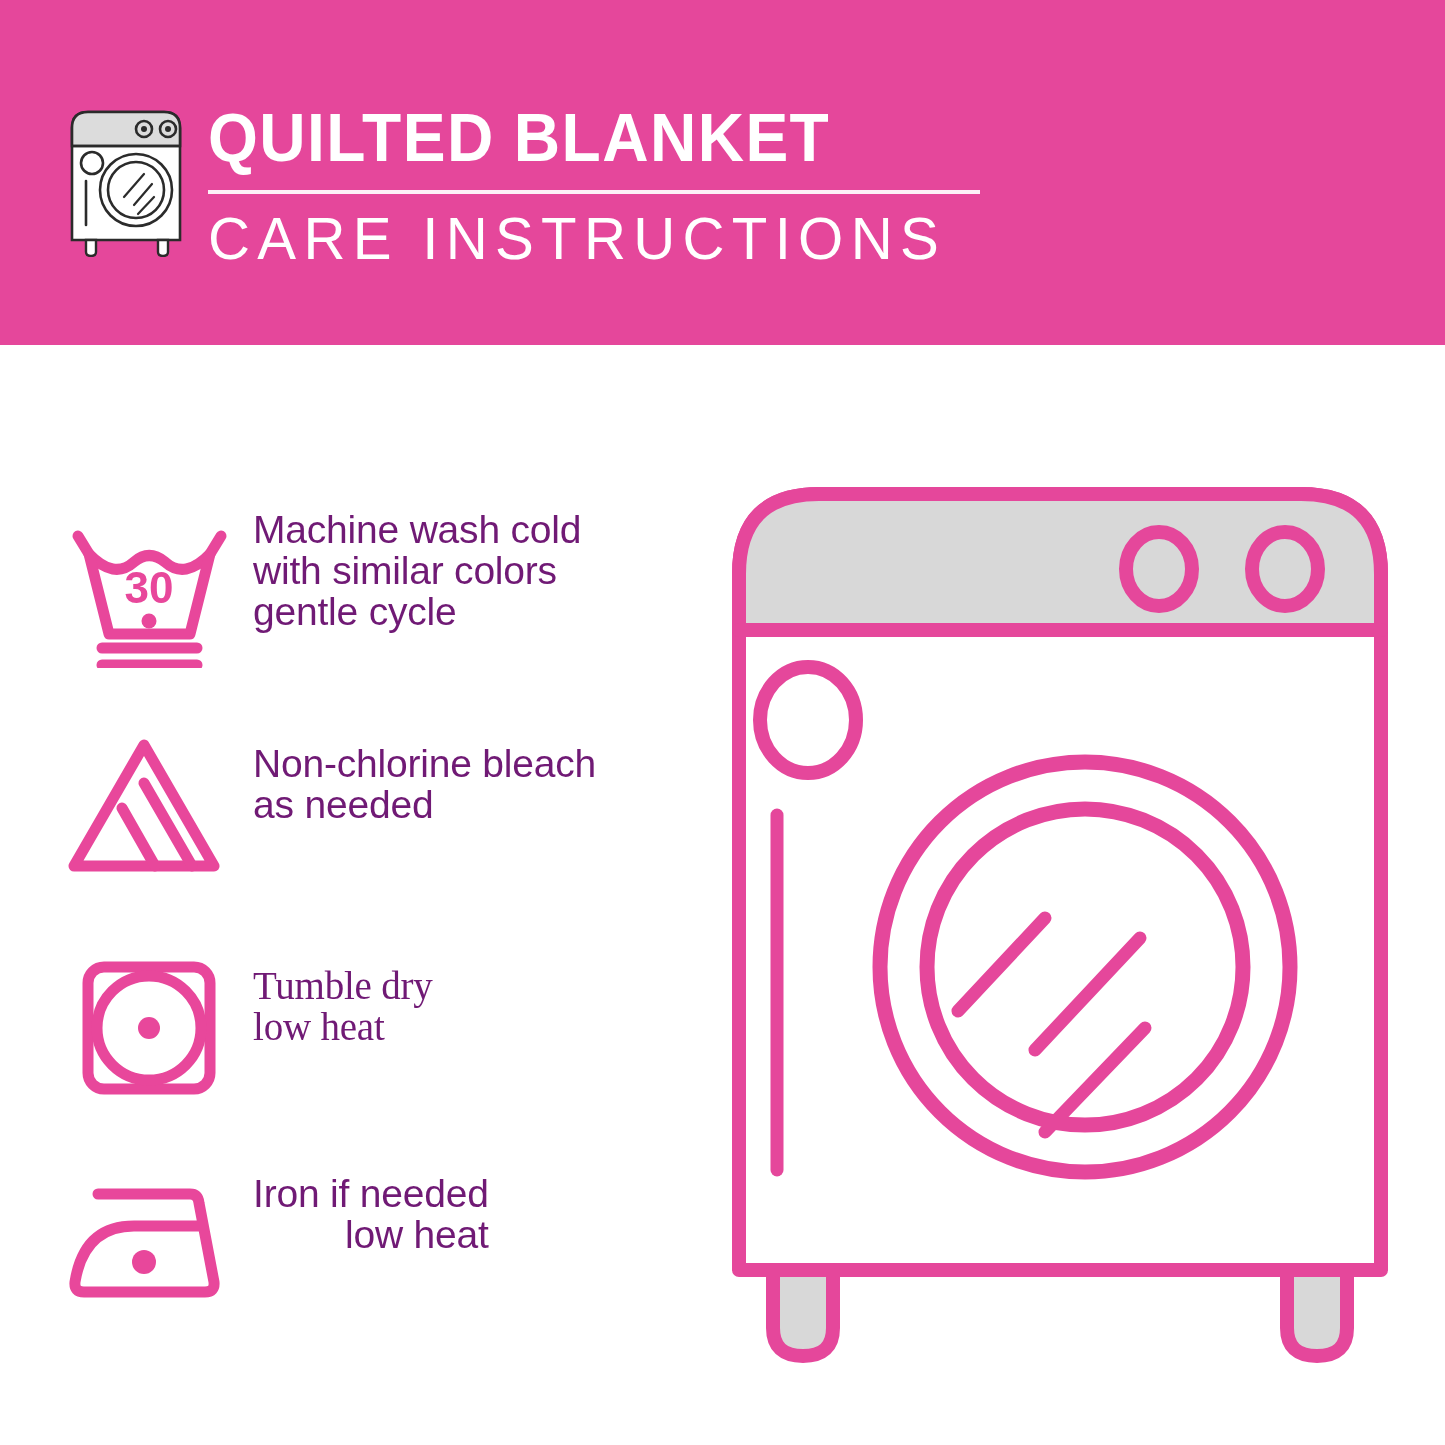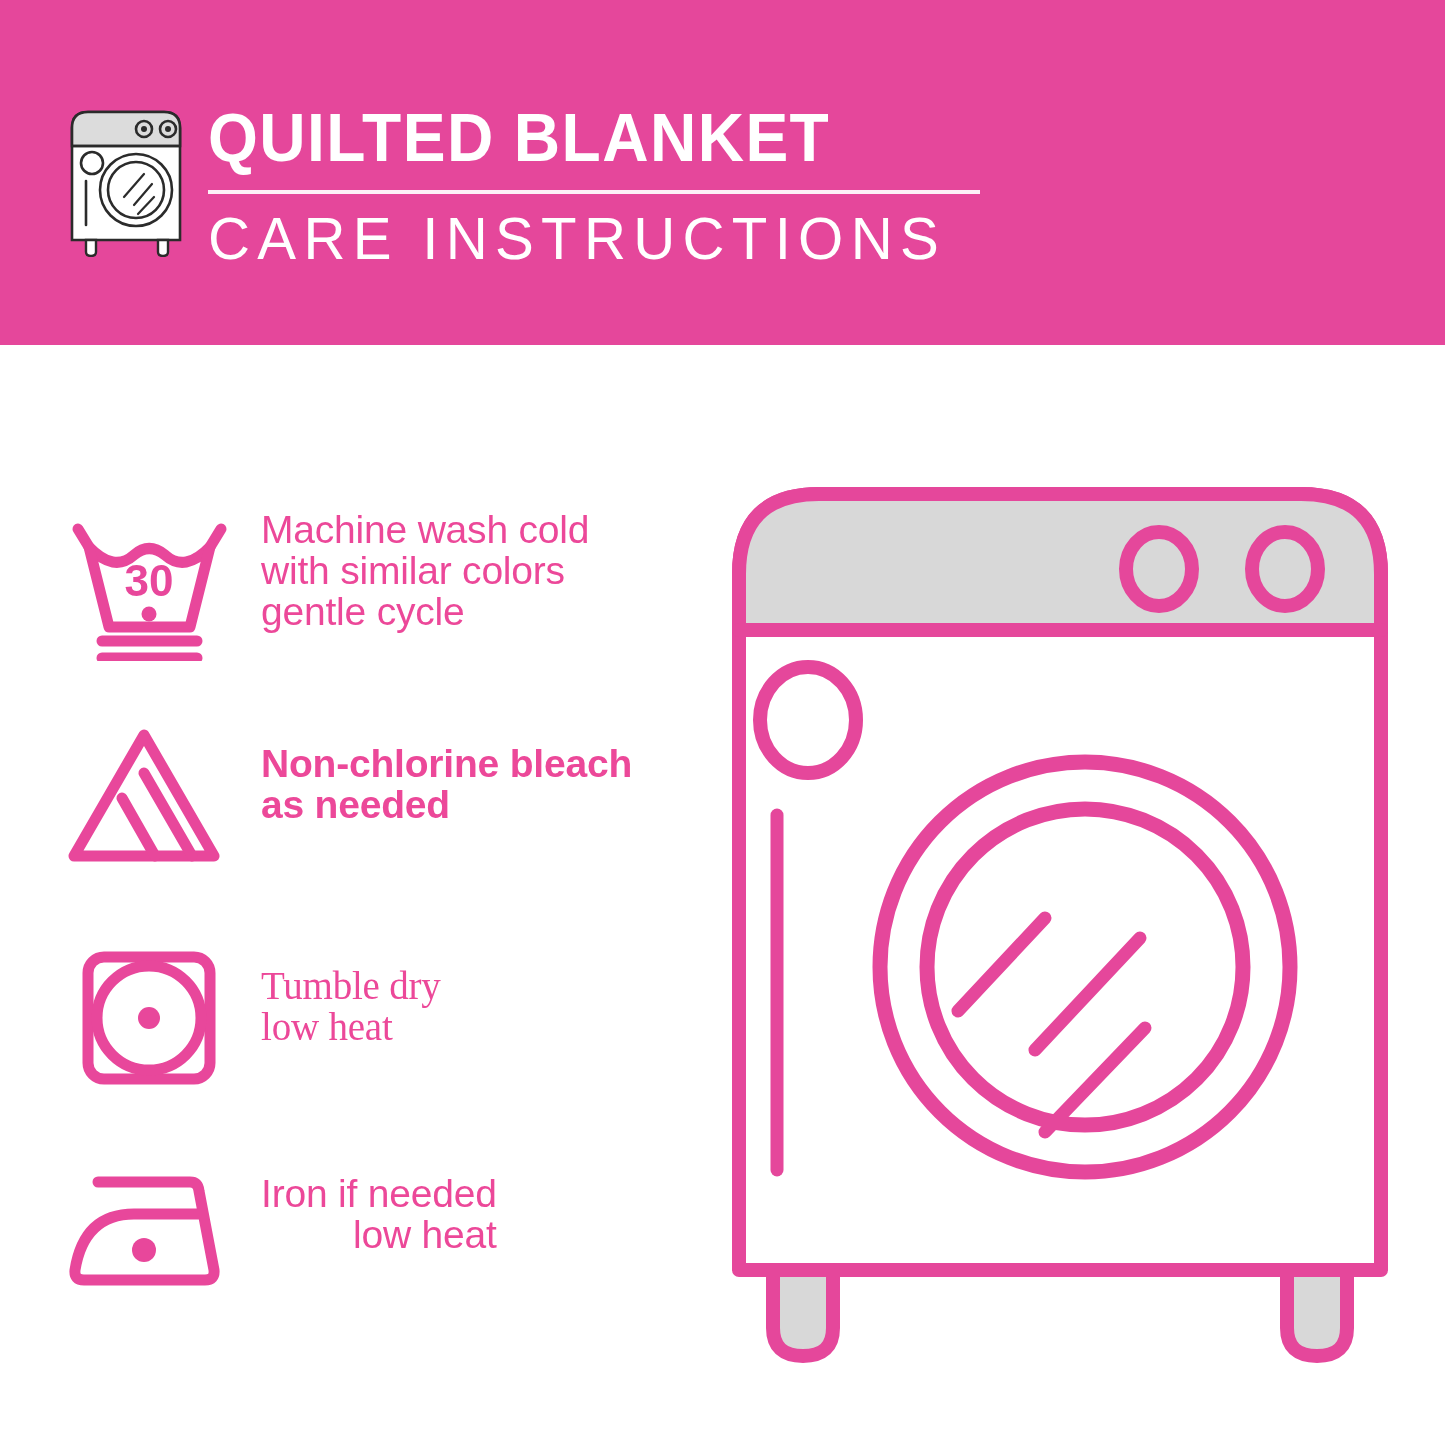--- a/index.html
+++ b/index.html
@@ -76,36 +76,36 @@
     align-items:flex-start;
   }
   .care-row.r0 { top:158px; }
   .care-row.r1 { top:370px; }
   .care-row.r2 { top:590px; }
   .care-row.r3 { top:800px; }
 
   .care-symbol {
     width:175px; height:165px;
     flex:0 0 175px;
-    display:flex; align-items:center; justify-content:center;
+    display:flex; align-items:flex-end; justify-content:center;
   }
   .care-symbol svg { display:block; }
 
   .care-text {
-    color:#ec4899;
+    color:#701a75;
     font-size:39px;
     line-height:41px;
     letter-spacing:-0.2px;
     padding-top:18px;
-    margin-left:24px;
+    margin-left:16px;
     white-space:pre-line;
     font-weight:400;
   }
   .care-row.r0 .care-text { padding-top:6px; }
-  .care-row.r1 .care-text { padding-top:28px;font-weight:bold; }
+  .care-row.r1 .care-text { padding-top:28px; }
   .care-row.r2 .care-text { padding-top:30px;font-family:Liberation Serif, serif; }
   .care-row.r3 .care-text { padding-top:28px;text-align:right; }
 
   
   .washer-illustration {
     position:absolute;
     left:715px; top:470px;
     width:690px; height:900px;
   }
   .washer-illustration svg { display:block; width:100%; height:100%; }

